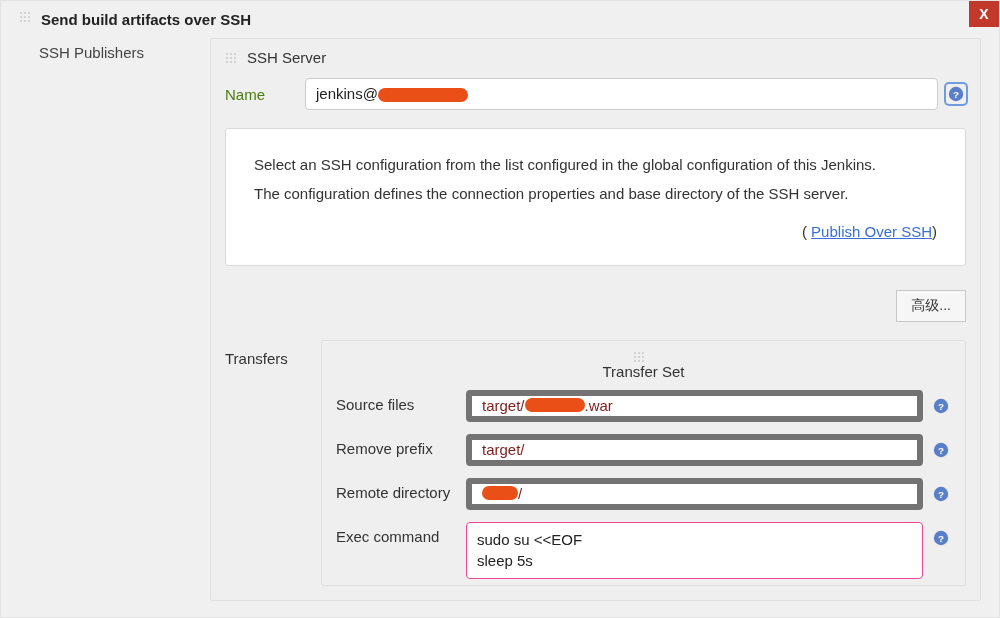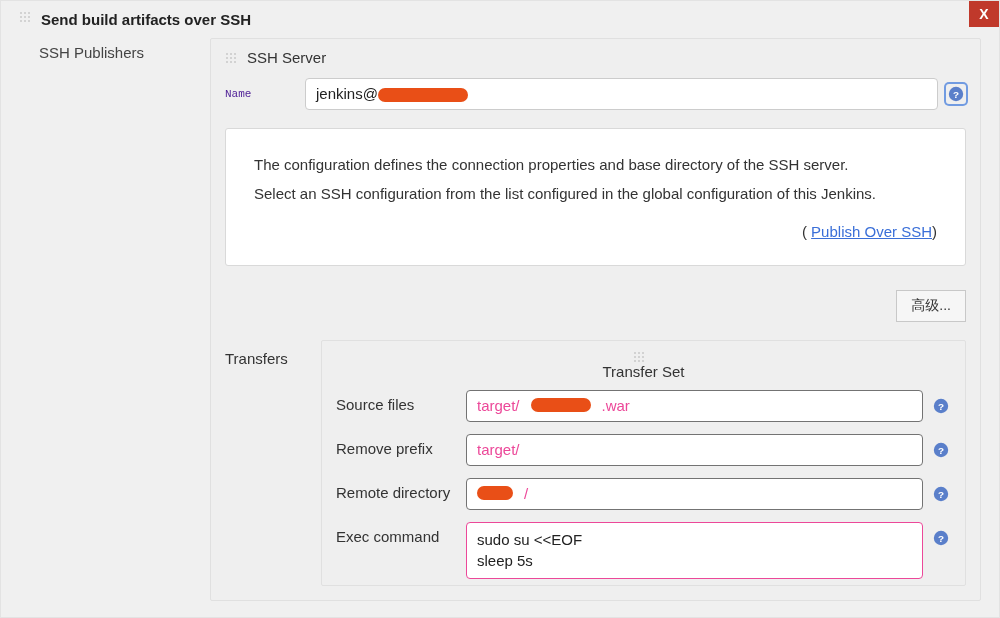--- a/index.html
+++ b/index.html
@@ -84,23 +84,22 @@
   }
 
   .row {
     display: flex;
     align-items: center;
     padding: 6px 14px;
   }
   .row-label {
     width: 80px;
     flex: 0 0 80px;
-    color: #4c1d95;
-    font-size: 11px;
-    font-family: Liberation Mono, monospace;
+    color: #4d7c0f;
+    font-size: 15px;
   }
   .row-field {
     flex: 1;
     min-width: 0;
     position: relative;
     text-align: center;
   }
 
   .select-wrap {
     position: relative;
@@ -216,31 +215,30 @@
     color: #333;
     padding-top: 6px;
   }
   .ts-row .ts-field {
     flex: 1;
     min-width: 0;
   }
   .txt-input {
     width: 100%;
     height: 32px;
-    border: 1px solid #737373;
+    border: 6px solid #737373;
     border-radius: 4px;
     background: #fff;
     padding: 0 10px;
     font-size: 15px;
-    color: #ec4899;
+    color: #7f1d1d;
     display: flex;
     align-items: center;
     white-space: nowrap;
     overflow: hidden;
-    gap: 11px;
   }
   .txtarea {
     width: 100%;
     min-height: 52px;
     border: 1px solid #ec4899;
     border-radius: 4px;
     background: #fff;
     padding: 6px 10px;
     font-size: 15px;
     color: #222;
@@ -291,22 +289,22 @@
           </div>
           <span class="help-icon accent">
             <svg viewBox="0 0 20 20">
                 <circle cx="10" cy="10" r="8" fill="#5a7fca"></circle>
                 <text x="10" y="14" text-anchor="middle" font-size="11" fill="#fff" font-weight="bold">?</text>
               </svg>
           </span>
         </div>
 
         <div class="info-box">
+          <div>Select an SSH configuration from the list configured in the global configuration of this Jenkins.</div>
           <div>The configuration defines the connection properties and base directory of the SSH server.</div>
-          <div>Select an SSH configuration from the list configured in the global configuration of this Jenkins.</div>
           <div class="link-line">
             <span>( </span><a href="#">Publish Over SSH</a><span>)</span>
           </div>
         </div>
 
         <div class="adv-row">
           <button class="adv-btn">高级...</button>
         </div>
 
         <div class="transfers-block">

